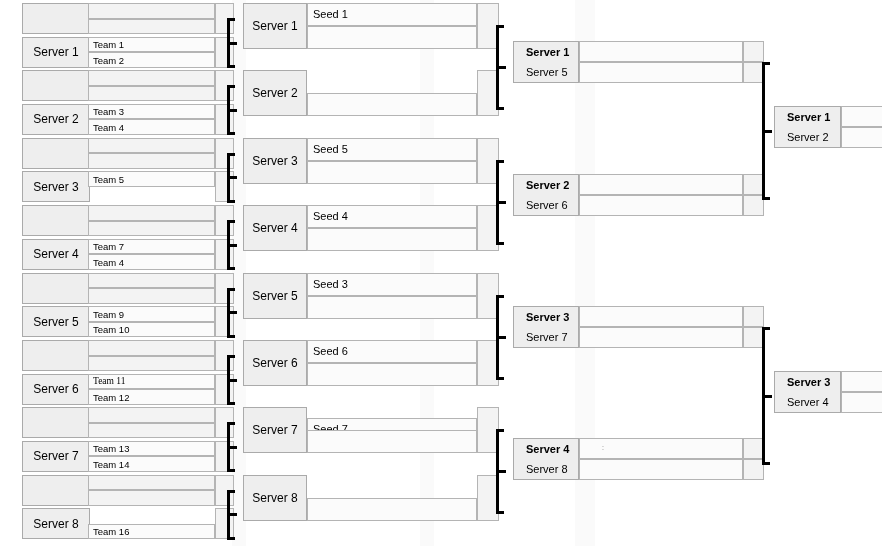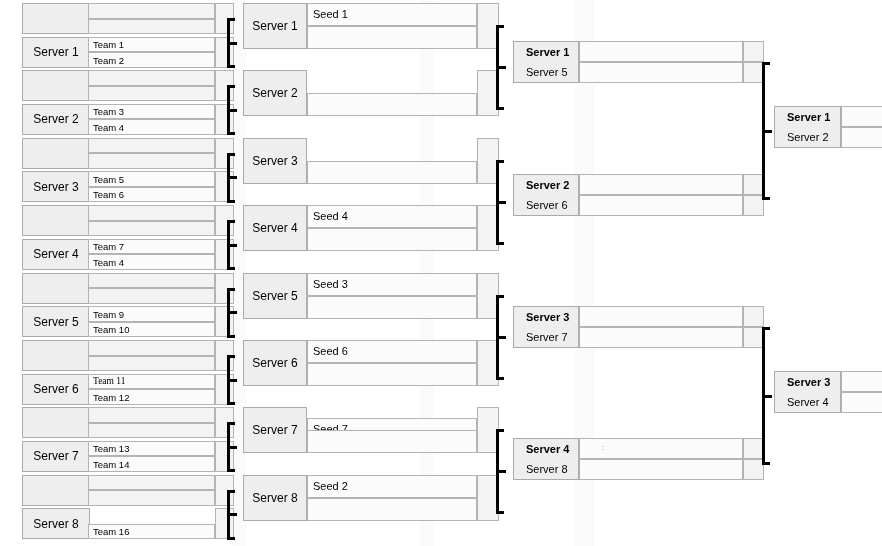--- a/index.html
+++ b/index.html
@@ -104,23 +104,20 @@
       <div class="slot" style="left: 88px; top: 15.5px; width: 127px; height: 15.5px;">
         <div class="txt" style="left: 4px; top: 1.5px; position: absolute;"></div>
       </div>
       <div class="narrow" style="left: 215px; top: 0px; width: 19px; height: 31px;"></div>
     </div>
     <div class="blk" style="left: 0px; top: 171.3px; width: 240px; height: 31px;">
       <div class="lbl" style="left: 22px; top: 0px; width: 68px; height: 31px;">Server 3</div>
       <div class="slot white" style="left: 88px; top: 0px; width: 127px; height: 15.5px;">
         <div class="txt" style="left: 4px; top: 1.5px; position: absolute;">Team 5</div>
       </div>
-      <div class="slot white" style="left: 88px; top: 15.5px; width: 127px; height: 15.5px;">
-        <div class="txt" style="left: 4px; top: 1.5px; position: absolute;">Team 6</div>
-      </div>
       <div class="narrow" style="left: 215px; top: 0px; width: 19px; height: 31px;"></div>
     </div>
     <div class="blk" style="left: 0px; top: 205.2px; width: 240px; height: 31px;">
       <div class="lbl" style="left: 22px; top: 0px; width: 68px; height: 31px;"></div>
       <div class="slot" style="left: 88px; top: 0px; width: 127px; height: 15.5px;">
         <div class="txt" style="left: 4px; top: 1.5px; position: absolute;"></div>
       </div>
       <div class="slot" style="left: 88px; top: 15.5px; width: 127px; height: 15.5px;">
         <div class="txt" style="left: 4px; top: 1.5px; position: absolute;"></div>
       </div>
@@ -273,20 +270,23 @@
     </div>
     <div class="blk" style="left: 0px; top: 70.4px; width: 510px; height: 46px;">
       <div class="lbl" style="left: 243px; top: 0px; width: 64px; height: 46px;">Server 2</div>
       <div class="slot white" style="left: 307px; top: 23px; width: 170px; height: 23px;">
         <div class="txt seed" style="left: 5px; top: 4px;"></div>
       </div>
       <div class="narrow" style="left: 477px; top: 0px; width: 22px; height: 46px;"></div>
     </div>
     <div class="blk" style="left: 0px; top: 137.8px; width: 510px; height: 46px;">
       <div class="lbl" style="left: 243px; top: 0px; width: 64px; height: 46px;">Server 3</div>
+      <div class="slot white" style="left: 307px; top: 0px; width: 170px; height: 23px;">
+        <div class="txt seed" style="left: 5px; top: 4px;">Seed 5</div>
+      </div>
       <div class="slot white" style="left: 307px; top: 23px; width: 170px; height: 23px;">
         <div class="txt seed" style="left: 5px; top: 4px;"></div>
       </div>
       <div class="narrow" style="left: 477px; top: 0px; width: 22px; height: 46px;"></div>
     </div>
     <div class="blk" style="left: 0px; top: 205.2px; width: 510px; height: 46px;">
       <div class="lbl" style="left: 243px; top: 0px; width: 64px; height: 46px;">Server 4</div>
       <div class="slot white" style="left: 307px; top: 0px; width: 170px; height: 23px;">
         <div class="txt seed" style="left: 5px; top: 4px;">Seed 4</div>
       </div>
@@ -320,23 +320,20 @@
       <div class="slot white" style="left: 307px; top: 11px; width: 170px; height: 23px;">
         <div class="txt seed" style="left: 5px; top: 4px;">Seed 7</div>
       </div>
       <div class="slot white" style="left: 307px; top: 23px; width: 170px; height: 23px;">
         <div class="txt seed" style="left: 5px; top: 4px;"></div>
       </div>
       <div class="narrow" style="left: 477px; top: 0px; width: 22px; height: 46px;"></div>
     </div>
     <div class="blk" style="left: 0px; top: 474.8px; width: 510px; height: 46px;">
       <div class="lbl" style="left: 243px; top: 0px; width: 64px; height: 46px;">Server 8</div>
-      <div class="slot white" style="left: 307px; top: 0px; width: 170px; height: 23px;">
-        <div class="txt seed" style="left: 5px; top: 4px;">Seed 2</div>
-      </div>
       <div class="slot white" style="left: 307px; top: 23px; width: 170px; height: 23px;">
         <div class="txt seed" style="left: 5px; top: 4px;"></div>
       </div>
       <div class="narrow" style="left: 477px; top: 0px; width: 22px; height: 46px;"></div>
     </div>
     <div class="conn" style="left: 496px; top: 25px; width: 11px; height: 85px;">
       <span class="v"></span>
       <span class="t"></span>
       <span class="b"></span>
       <span class="m"></span>

